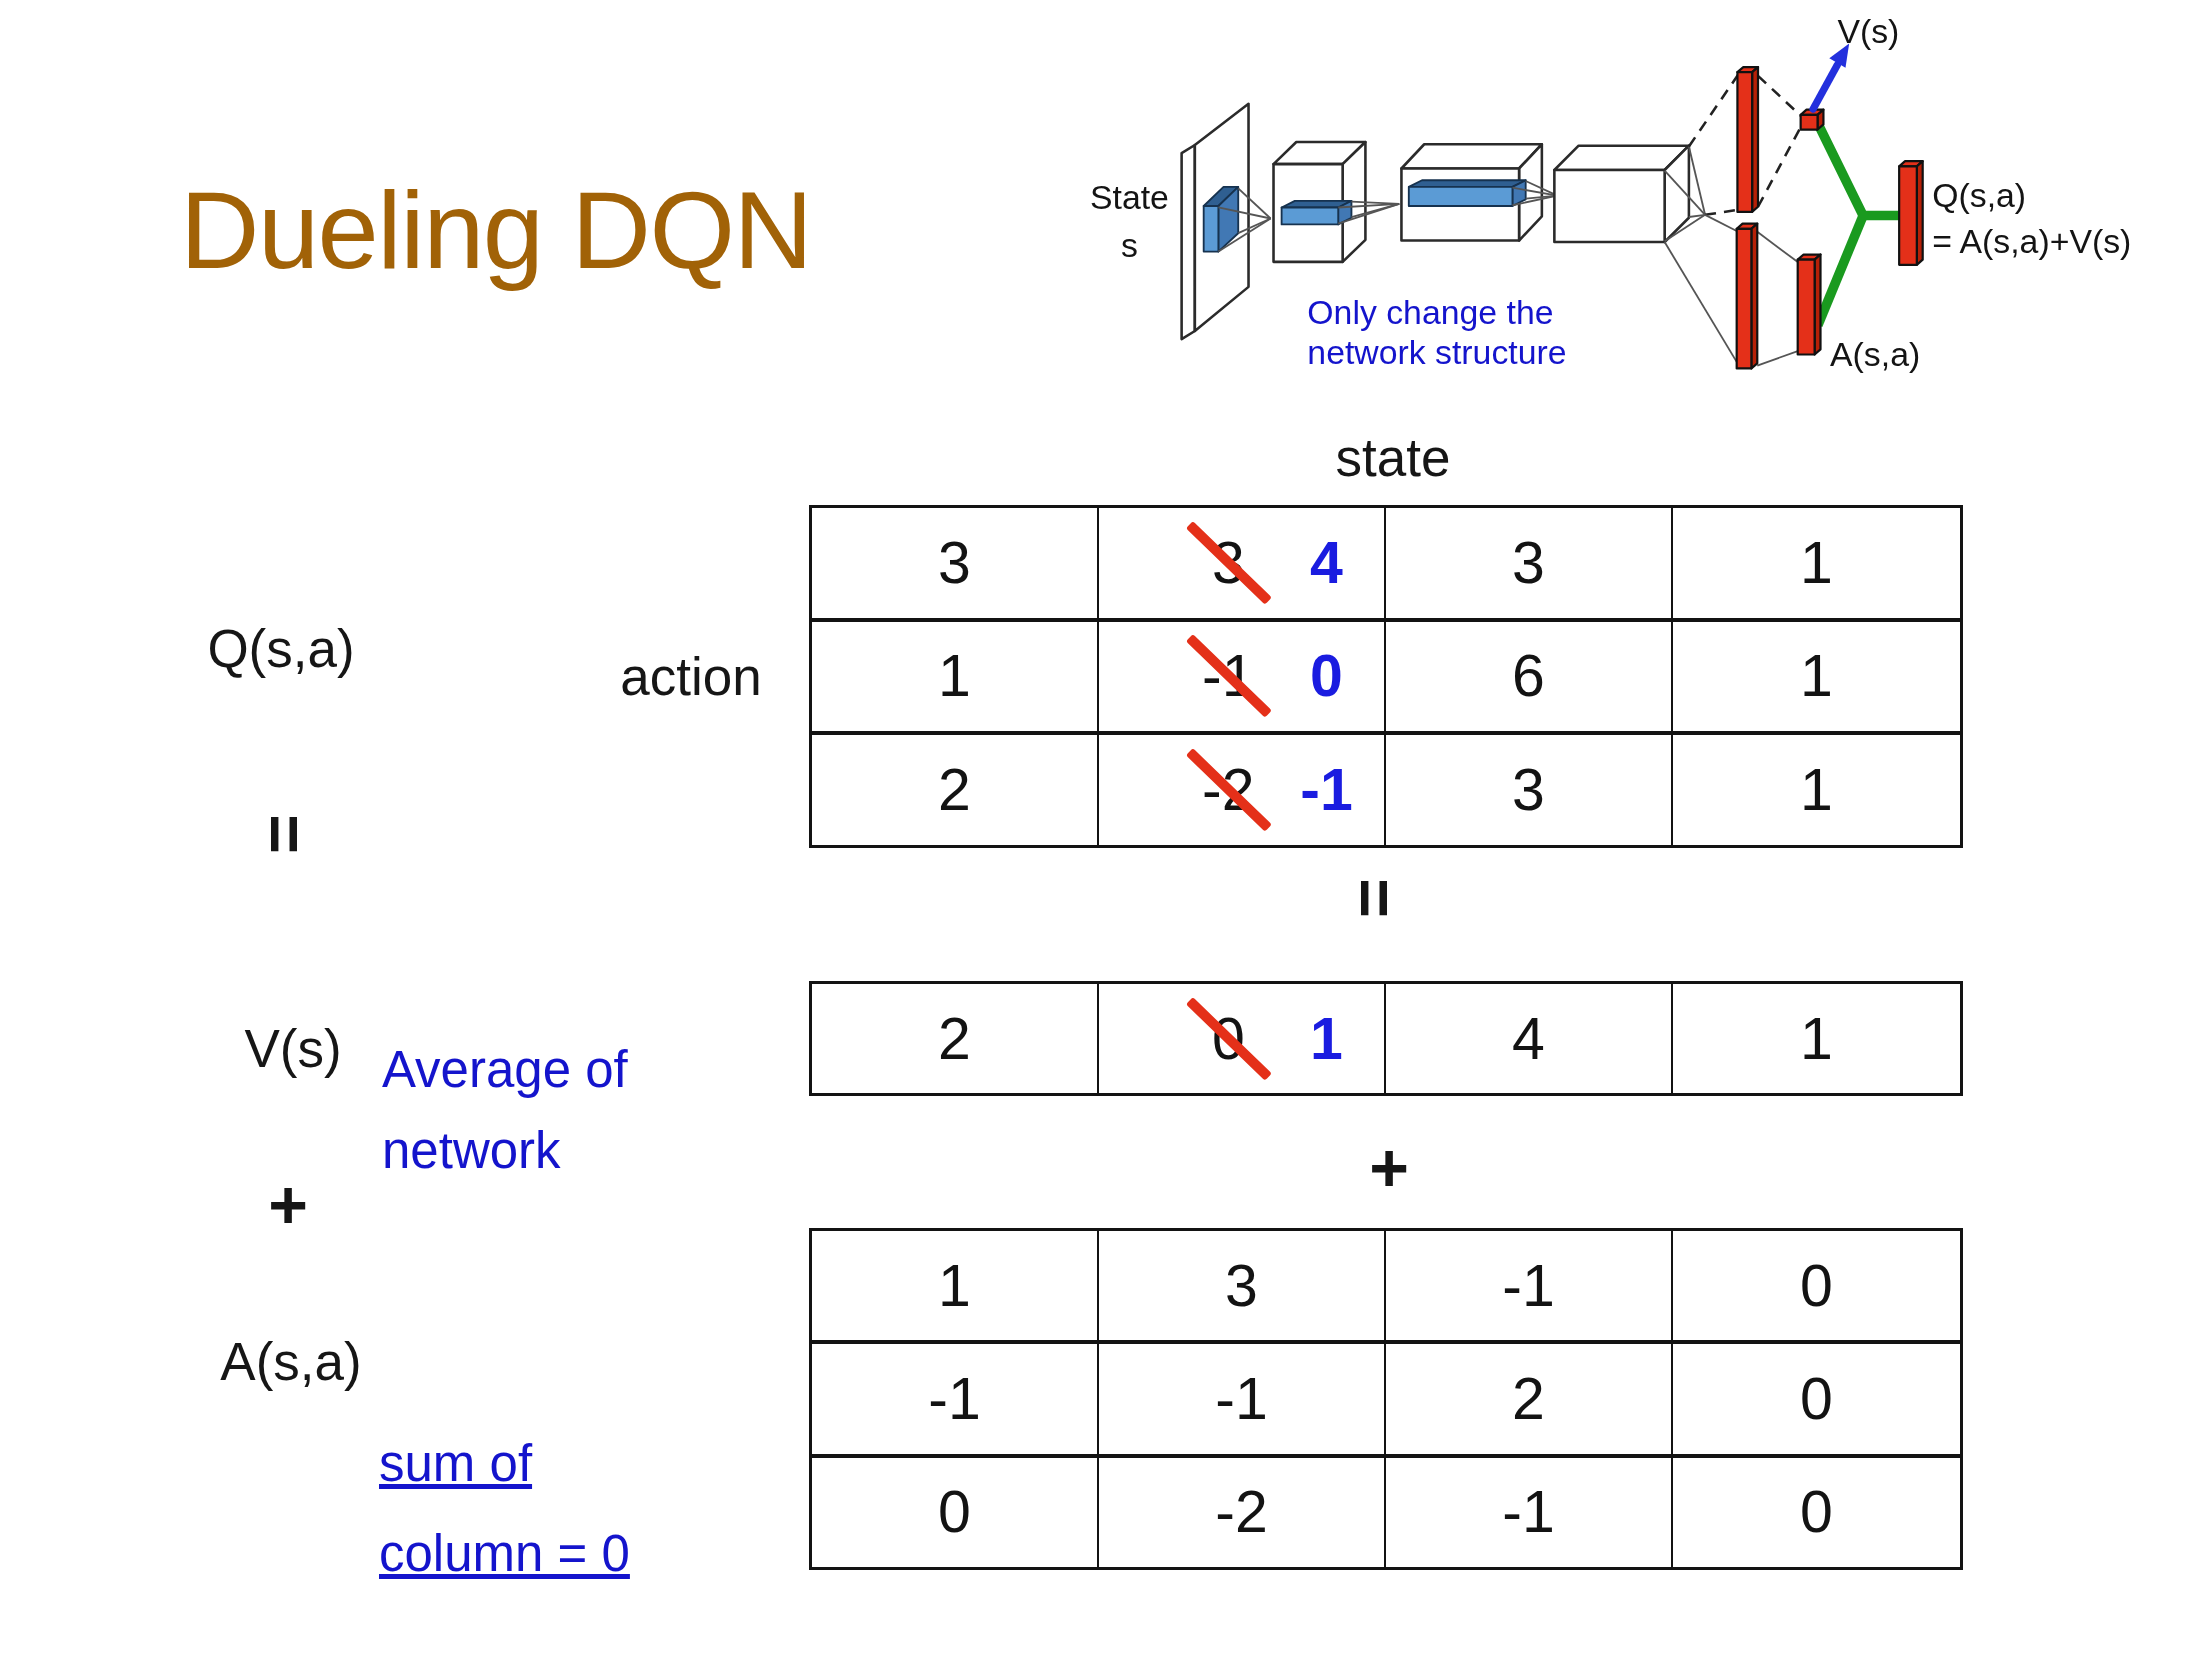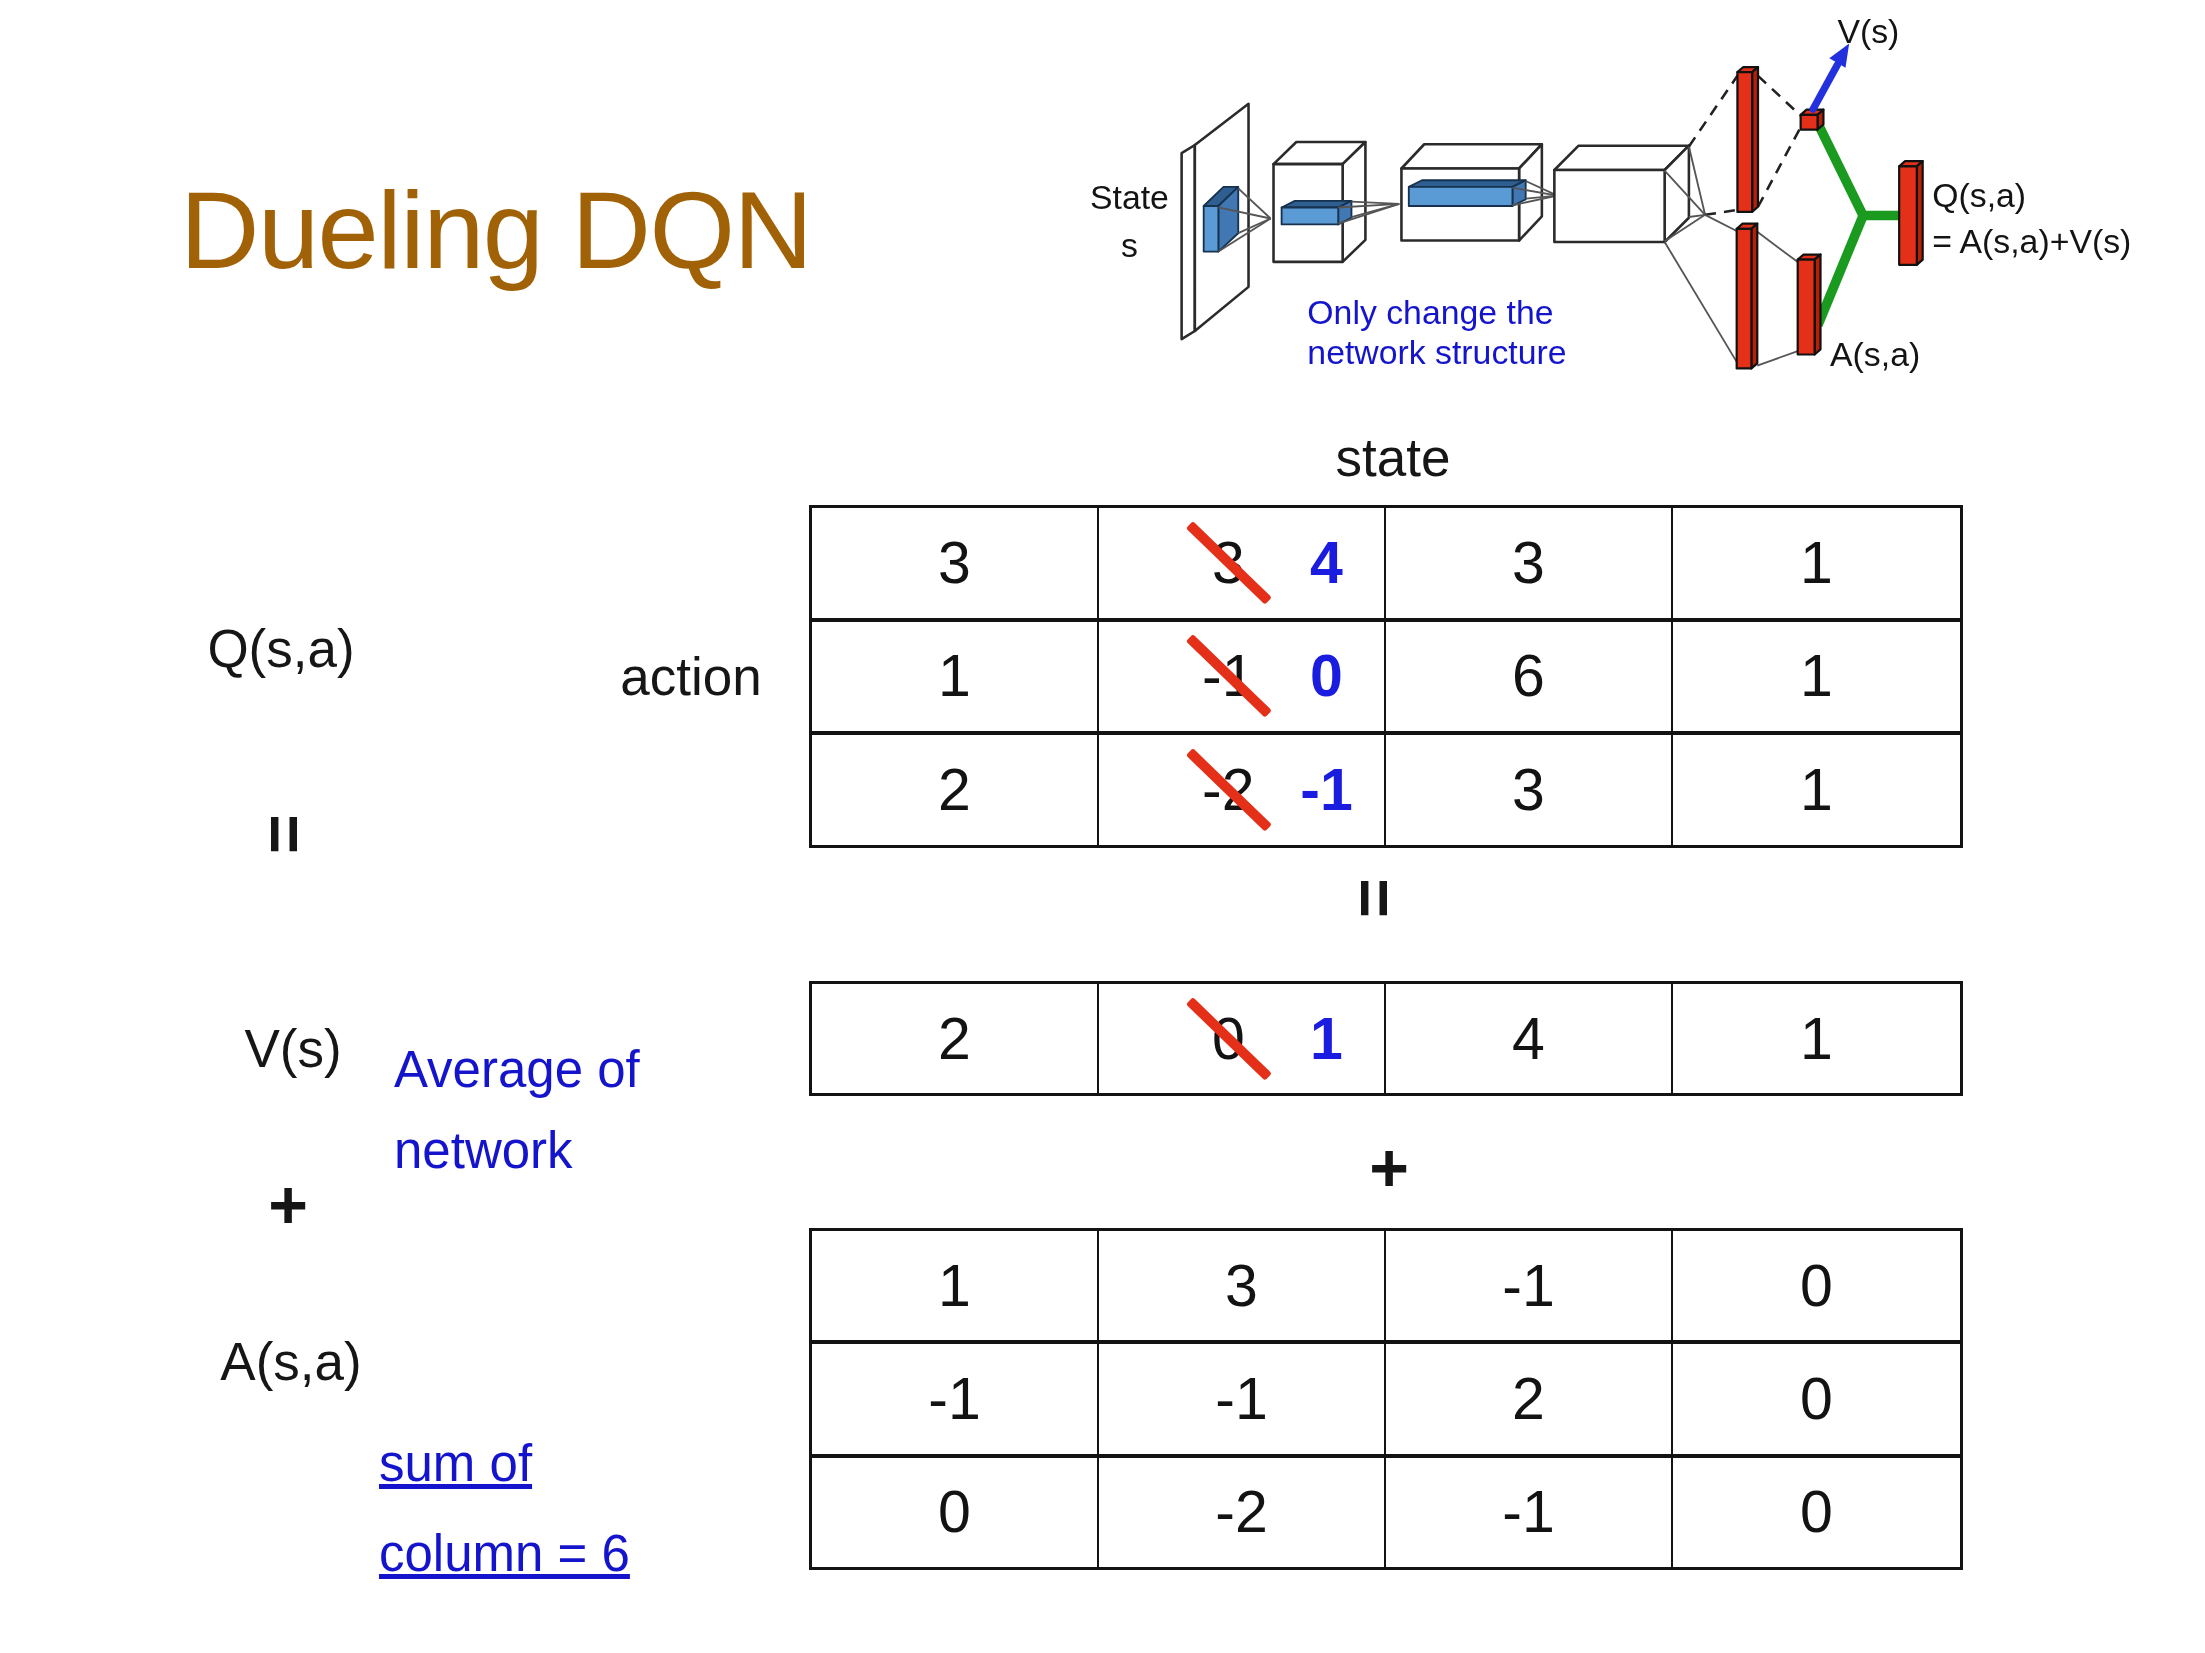--- a/index.html
+++ b/index.html
@@ -23,21 +23,21 @@
   .note{position:absolute;font-size:51px;line-height:81px;color:var(--note_blue);white-space:nowrap;}
   .q-lbl{left:281px;top:648px;}
   .eq-left{left:285px;top:834px;}
   .v-lbl{left:293px;top:1048px;}
   .plus-left{left:288px;top:1204px;}
   .a-lbl{left:291px;top:1361px;}
   .state-hdr{left:1393px;top:457px;}
   .action-lbl{left:691px;top:676px;text-align:right;}
   .eq-mid{left:1375px;top:898px;}
   .plus-mid{left:1389px;top:1167px;}
-  .avg-note{left:382px;top:1029px;margin-left:12px;}
+  .avg-note{left:382px;top:1029px;}
   .sum-note{left:379px;top:1419px;line-height:90px;text-decoration:underline;}
   
   .num-table{
     position:absolute;left:809px;width:1154px;
     display:grid;grid-template-columns:repeat(4,1fr);
     border:3.7px solid #131313;background:#fff;box-sizing:border-box;
   }
   .q-table{top:505px;height:343px;}
   .v-table{top:981px;height:115px;}
   .a-table{top:1228px;height:342px;}
@@ -225,21 +225,21 @@
   <div class="lbl action-lbl">action</div>
   <div class="rot-eq eq-mid">=</div>
   <div class="op plus-mid">+</div>
 
   <div class="note avg-note">
     <div>Average of</div>
     <div>network</div>
   </div>
   <div class="note sum-note">
     <div>sum of</div>
-    <div>column = 6</div>
+    <div>column = 0</div>
   </div>
 
   <div class="num-table q-table" id="q-table">
       <div class="cell">
         <span class="val">3</span>
       </div>
       <div class="cell">
         <span class="old">3</span>
         <span class="strike"></span>
         <span class="new">4</span>

